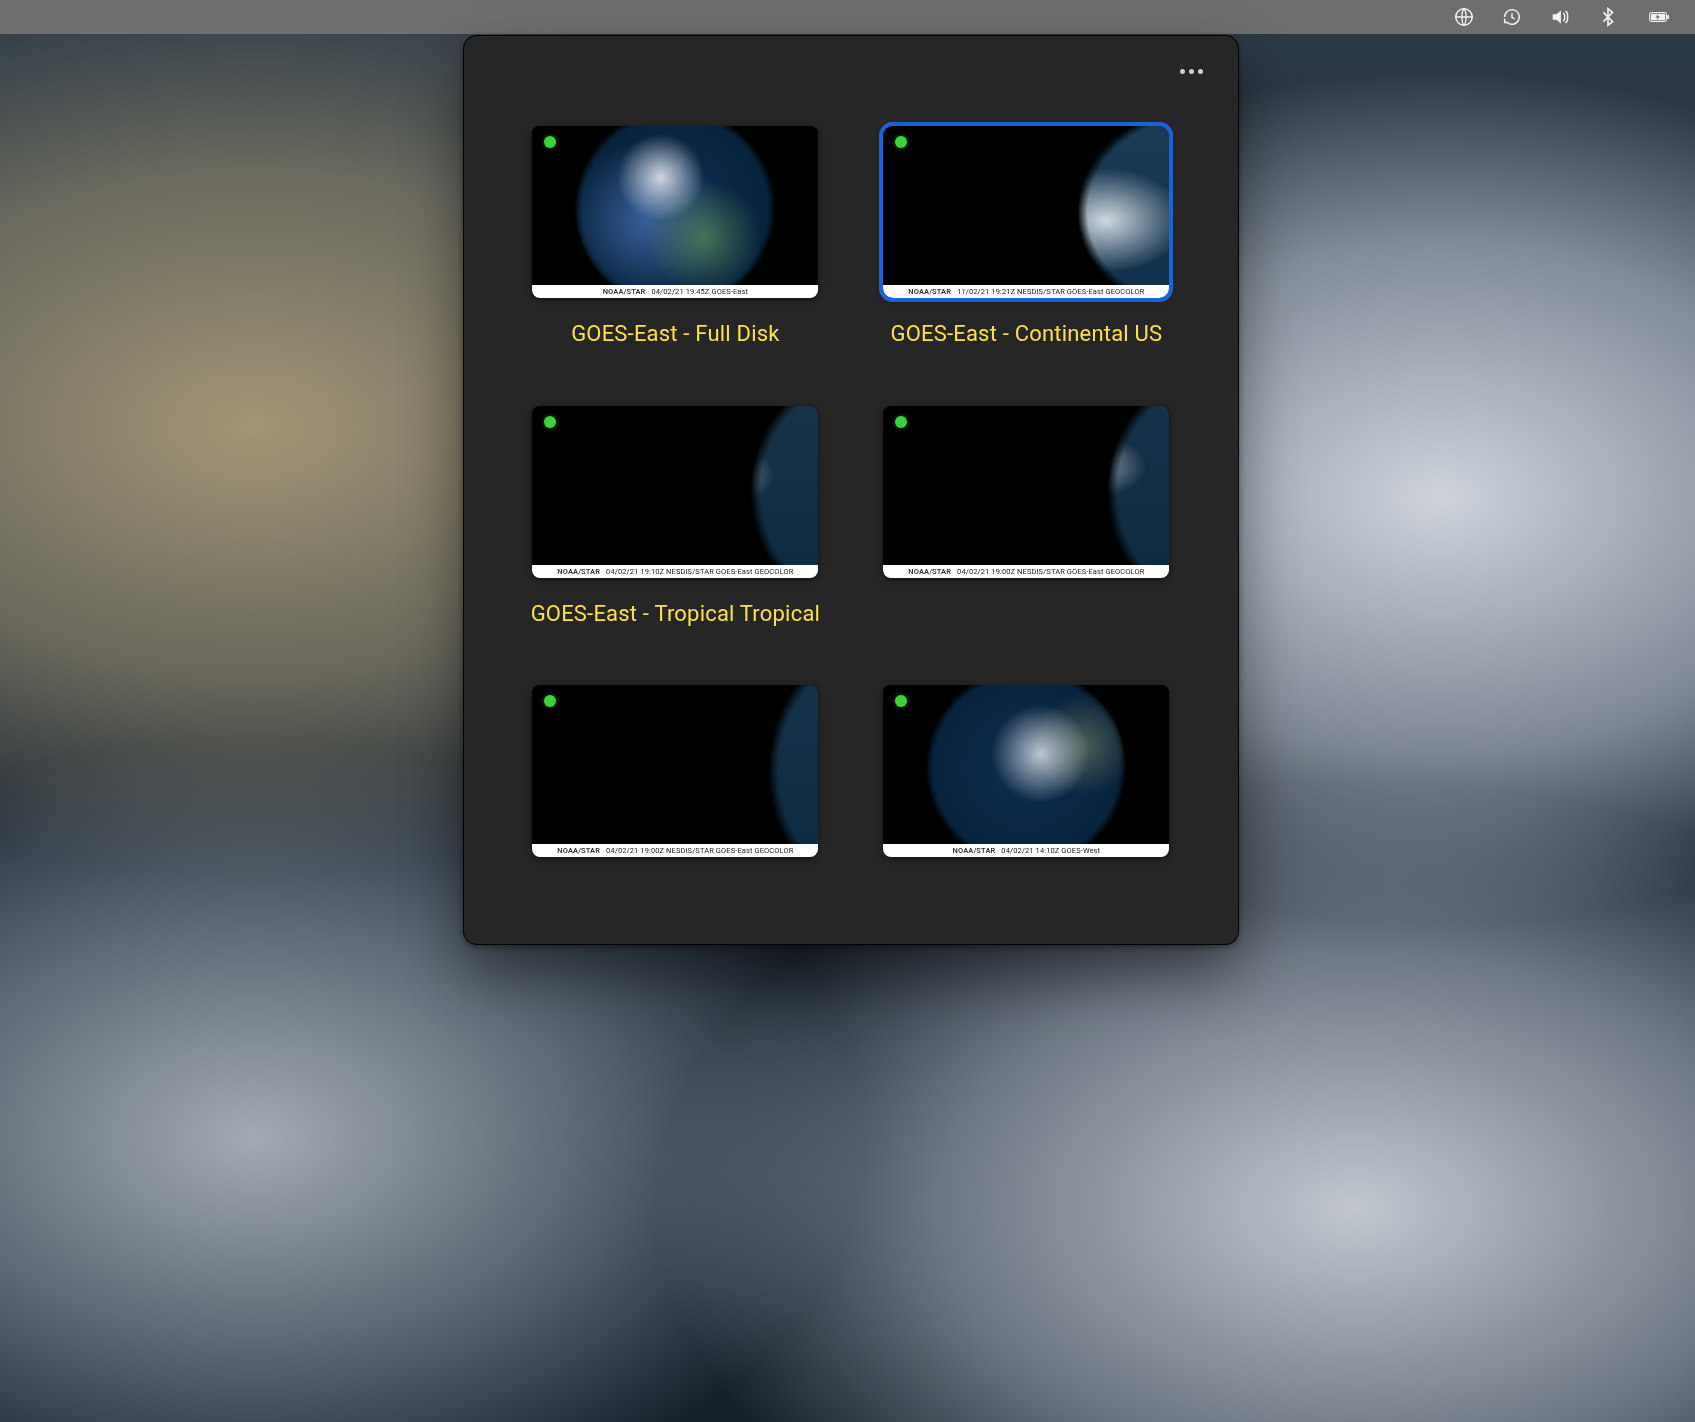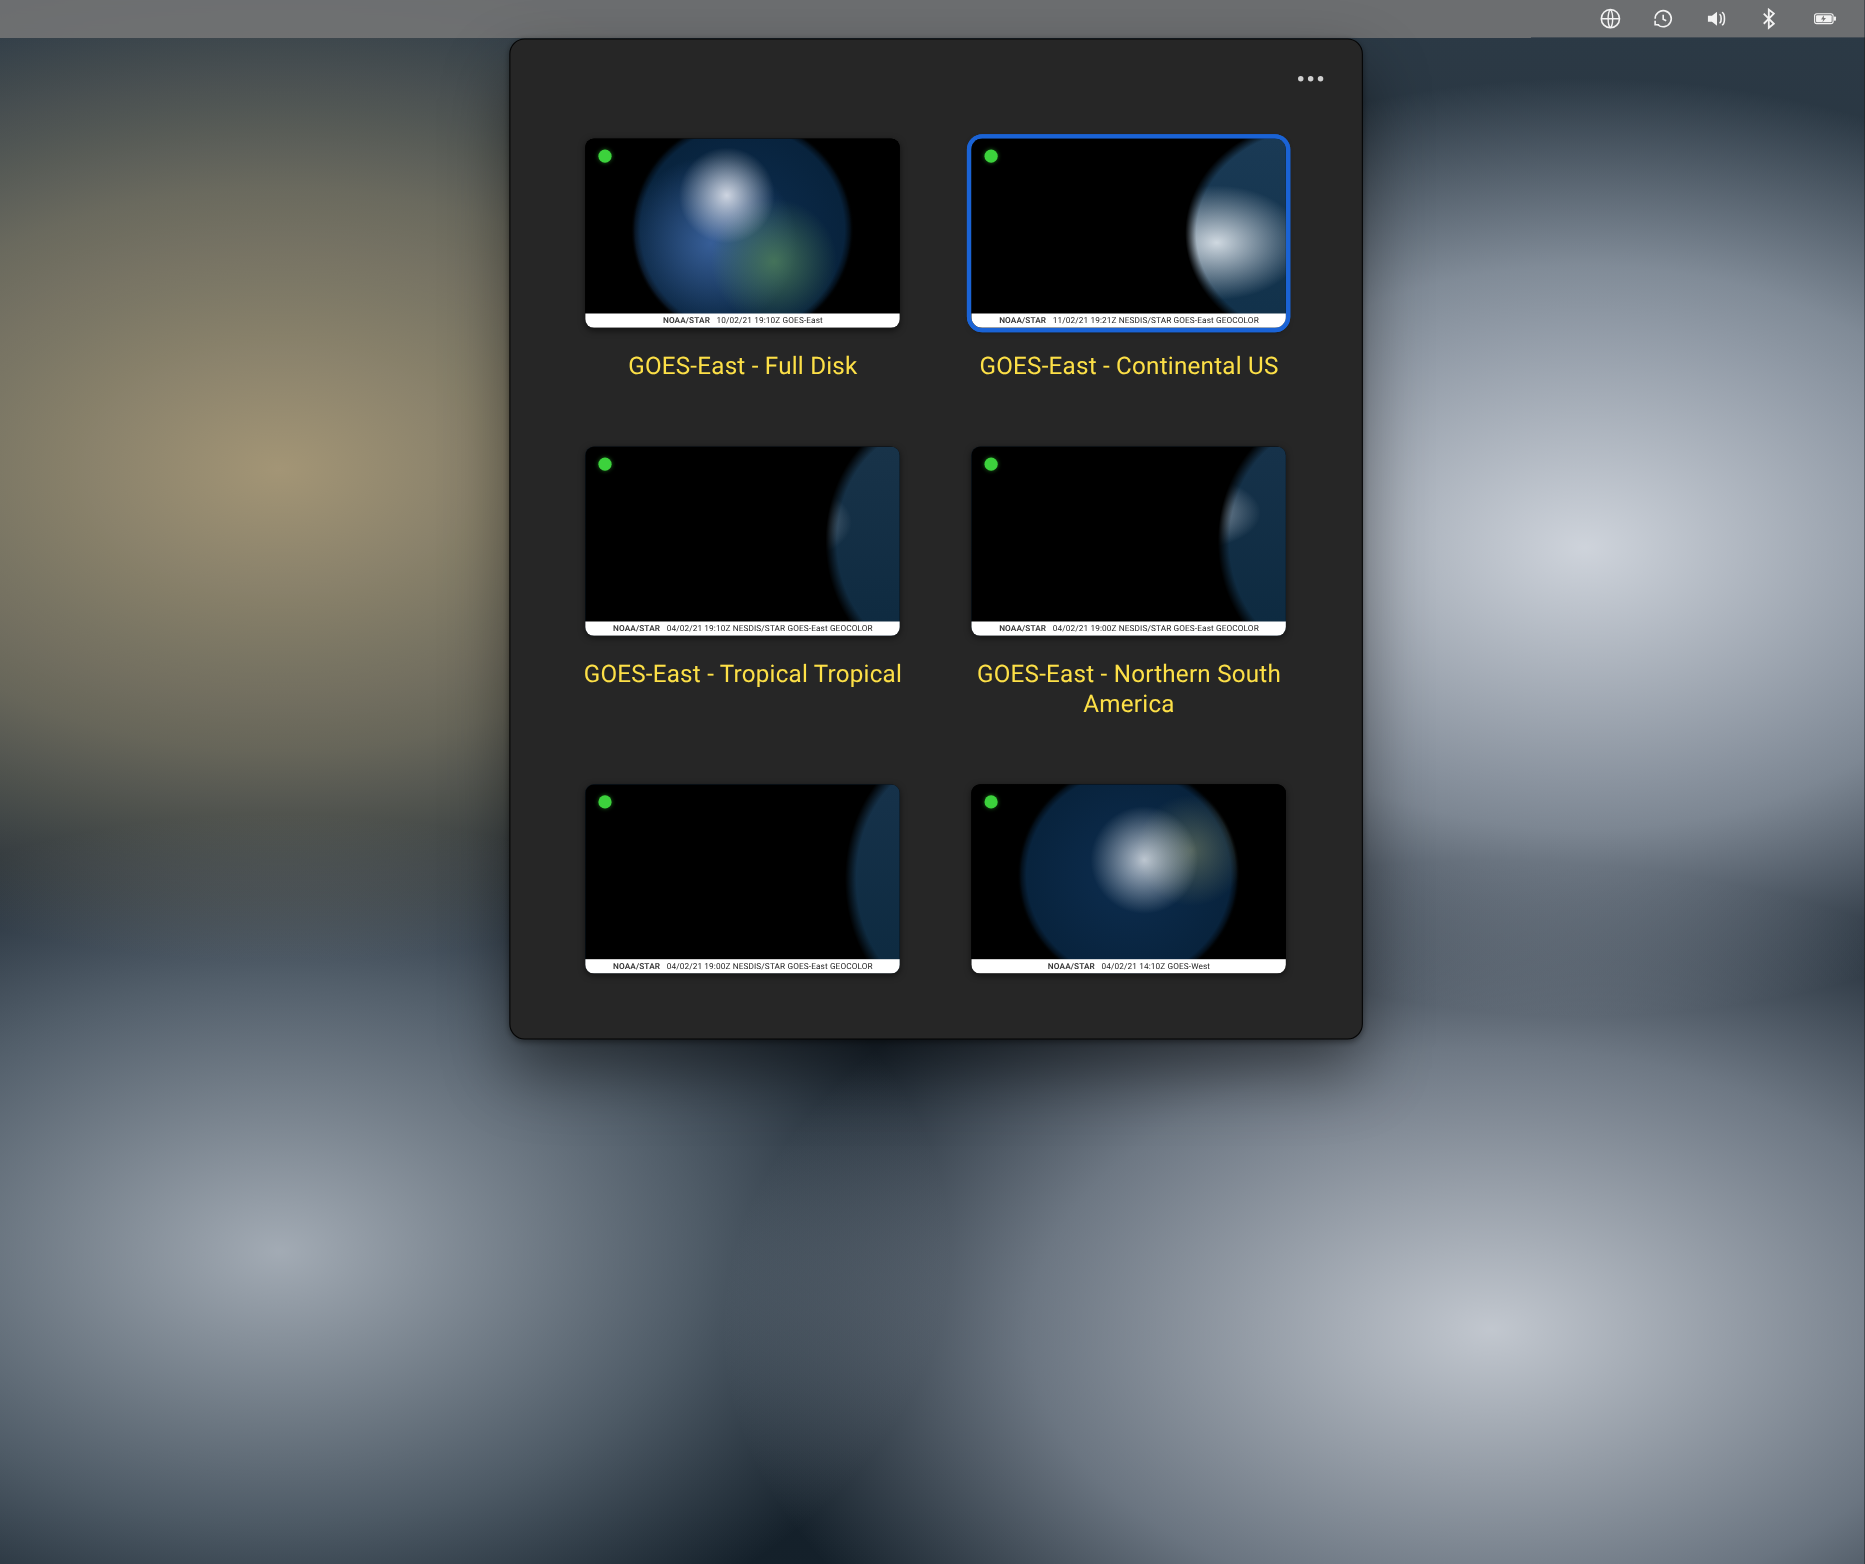--- a/index.html
+++ b/index.html
@@ -224,21 +224,21 @@
     </div>
   </div>
   <div class="panel-body">
     <div class="grid" id="grid">
         <div class="card">
           <div class="thumb">
             <div class="earth fulldisk-east"></div>
             <div class="status-dot"></div>
             <div class="caption-strip">
               <span class="src">NOAA/STAR</span>
-              <span>10/02/21 19:10Z GOES-East</span>
+              <span>04/02/21 19:45Z GOES-East</span>
             </div>
           </div>
           <div class="title">GOES-East - Full Disk</div>
         </div>
         <div class="card selected">
           <div class="thumb">
             <div class="earth conus"></div>
             <div class="status-dot"></div>
             <div class="caption-strip">
               <span class="src">NOAA/STAR</span>
@@ -260,21 +260,20 @@
         </div>
         <div class="card">
           <div class="thumb">
             <div class="earth nsa"></div>
             <div class="status-dot"></div>
             <div class="caption-strip">
               <span class="src">NOAA/STAR</span>
               <span>04/02/21 19:00Z NESDIS/STAR GOES-East GEOCOLOR</span>
             </div>
           </div>
-          <div class="title">GOES-East - Northern South America</div>
         </div>
         <div class="card">
           <div class="thumb">
             <div class="earth ssa"></div>
             <div class="status-dot"></div>
             <div class="caption-strip">
               <span class="src">NOAA/STAR</span>
               <span>04/02/21 19:00Z NESDIS/STAR GOES-East GEOCOLOR</span>
             </div>
           </div>

